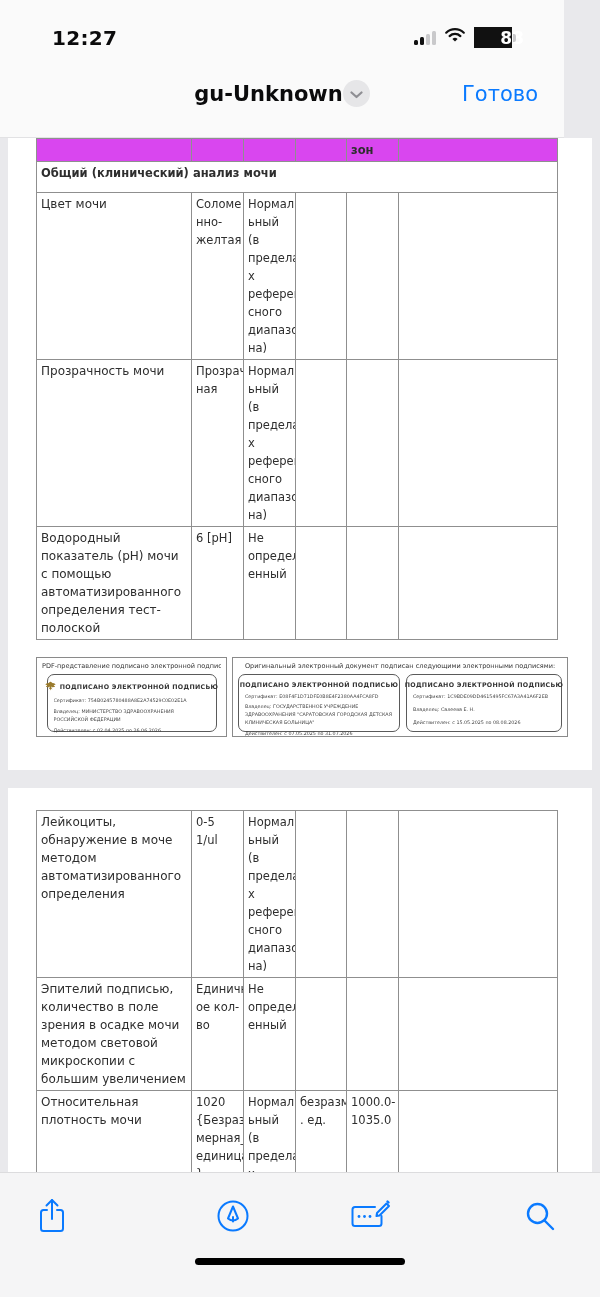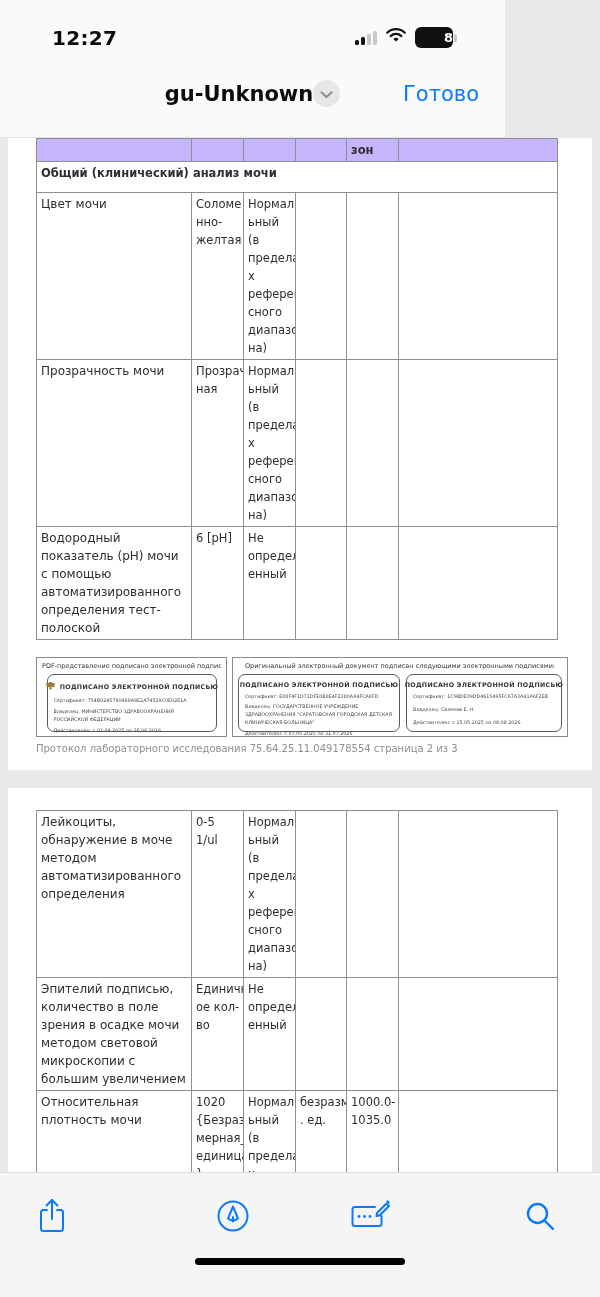--- a/index.html
+++ b/index.html
@@ -1,49 +1,49 @@
 <!DOCTYPE html>
 <html><head>
 <meta charset="utf-8">
 <style>
   * { margin:0; padding:0; box-sizing:border-box; }
   html,body { width:600px; height:1297px; overflow:hidden; }
   body { font-family:"DejaVu Sans","Liberation Sans",sans-serif; background:#e9e9ec; position:relative; }
 
   
-  .topchrome { position:absolute; top:0; left:0; width:505px; height:138px; background:#fafafa; z-index:5; border-bottom:1px solid #e2e2e4; }
+  .topchrome { position:absolute; top:0; left:0; width:564px; height:138px; background:#fafafa; z-index:5; border-bottom:1px solid #e2e2e4; }
   .statusbar { position:relative; height:62px; }
   .time { position:absolute; left:52px; top:26px; font-size:20px; font-weight:bold; color:#0b0b0c; letter-spacing:0.3px; }
   .sb-icons { position:absolute; right:48px; top:27px; display:flex; align-items:center; gap:8px; }
   .sig-bars { display:flex; align-items:flex-end; gap:2px; height:14px; }
   .sig-bars i { display:block; width:4px; border-radius:1.5px; }
   .sig-bars i:nth-child(1){height:5px;background:#111;}
   .sig-bars i:nth-child(2){height:8px;background:#111;}
   .sig-bars i:nth-child(3){height:11px;background:#c9c9cb;}
   .sig-bars i:nth-child(4){height:14px;background:#c9c9cb;}
   .battery { position:relative; display:flex; align-items:center; }
-  .batt-body { width:37px; height:21px; background:#111; border-radius:6px; color:#fff; font-size:13px; font-weight:bold; display:flex; align-items:center; justify-content:center; letter-spacing:0;padding-left:38px; }
+  .batt-body { width:37px; height:21px; background:#111; border-radius:0; color:#fff; font-size:17px; font-weight:bold; display:flex; align-items:center; justify-content:center; letter-spacing:0;padding-left:38px; }
   .batt-tip { width:3px; height:8px; background:#c9c9cb; border-radius:0 2px 2px 0; margin-left:1px; }
   .navbar { position:relative; height:76px; }
   .nav-center { position:absolute; left:0; right:0; top:18px; display:flex; justify-content:center; align-items:center; }
   .nav-title { font-size:21px; font-weight:600; color:#0b0b0c; }
   .chev-btn { width:27px; height:27px; border-radius:50%; background:#e6e6e8; display:flex; align-items:center; justify-content:center; }
   .done-btn { position:absolute; right:26px; top:20px; font-size:21px; color:#0a7aff; background:none; border:none; font-family:inherit; }
 
   
   .doc { position:absolute; top:138px; left:0; width:600px; bottom:0; background:#e9e9ec; }
   .page { background:#ffffff; margin:0 8px; position:relative; }
   .page2 { height:632px; }
   .page-gap { height:18px; }
   .page3 { height:460px; overflow:hidden; }
 
   table.lab { border-collapse:collapse; table-layout:fixed; width:521px; margin-left:28px; }
   table.lab td { border:1px solid #8f8f8f; vertical-align:top; padding:2px 3px 2px 4px; font-size:11.5px; line-height:18px; color:#2e2e2e; white-space:pre-line; overflow:hidden; }
   table.lab td.c-name { font-size:12px; white-space:normal;margin-left:28px; }
-  td.hdr { background:#c4b5fd; font-weight:bold; font-size:12px; }
+  td.hdr { background:#d946ef; font-weight:bold; font-size:12px; }
   td.section { font-weight:bold; font-size:12.5px; vertical-align:middle; white-space:normal; }
   .p3table { margin-top:22px; }
 
   
   .sig-wrap { position:absolute; top:519px; left:28px; display:flex; gap:5px; }
   .sig-box { border:1px solid #8a8a8a; background:#fff; padding:4px 5px 6px; }
   .sig-box.left { width:191px; height:80px; }
   .sig-box.right { width:336px; height:80px; }
   .sig-box-title { font-size:6.5px; color:#333; text-align:center; margin-bottom:4px; white-space:nowrap; overflow:hidden; }
   .stamps { display:flex; gap:6px; justify-content:center; }
@@ -207,21 +207,20 @@
                 <span>ПОДПИСАНО ЭЛЕКТРОННОЙ ПОДПИСЬЮ</span>
               </div>
             <div class="stamp-line">Сертификат: 1C9BDE09DD4615495FC67A3A41A6F2EB</div>
             <div class="stamp-line" style="margin-top:5px">Владелец: Салеева Е. Н.</div>
             <div class="stamp-line" style="margin-top:5px">Действителен: с 15.05.2025 по 08.08.2026</div>
           </div>
         </div>
       </div>
     </div>
 
-    <div class="footer-line">Протокол лабораторного исследования 75.64.25.11.049178554 страница 2 из 3</div>
   </div>
 
   <div class="page-gap"></div>
 
   <div class="page page3">
     <table class="lab p3table">
       <colgroup>
           <col style="width:155px">
           <col style="width:52px">
           <col style="width:52px">

